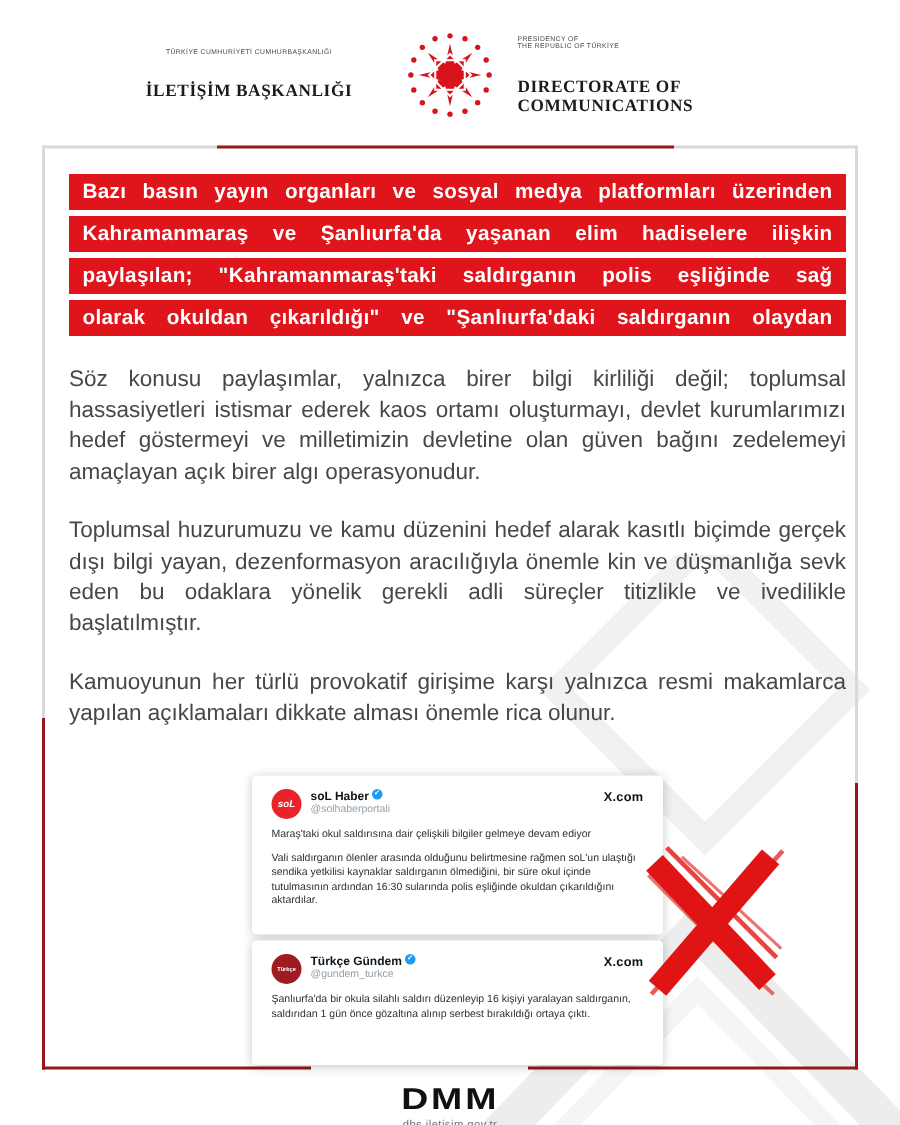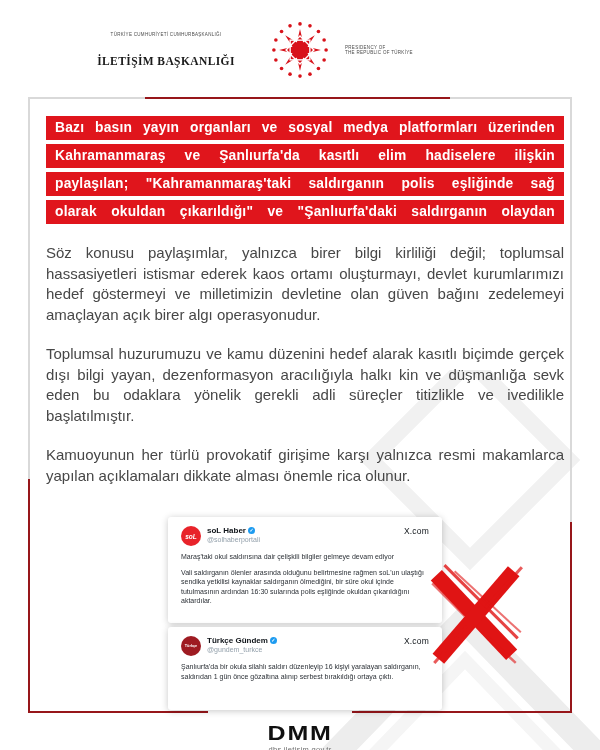--- a/index.html
+++ b/index.html
@@ -42,24 +42,24 @@
   
   .tweet{position:absolute;left:140px;width:274px;background:#fff;border-radius:3px;
     box-shadow:0 1px 7px rgba(0,0,0,.22);padding:9px 13px;box-sizing:border-box;z-index:3;}
   .tweet-1{top:420px;height:106px;}
   .tweet-2{top:530px;height:83px;}
   .tw-head{display:flex;align-items:flex-start;}
   .tw-avatar{width:20px;height:20px;border-radius:50%;color:#fff;display:flex;align-items:center;justify-content:center;font-weight:bold;flex:0 0 auto;}
   .av1{background:#e8232a;font-size:6.5px;font-style:italic;}
   .av2{background:#9e1b22;font-size:3.8px;}
   .tw-names{margin-left:6px;flex:1;}
-  .tw-name{font-size:8px;font-weight:bold;color:#0f1419;display:flex;align-items:center;gap:2px;line-height:9px;}
+  .tw-name{font-size:8px;font-weight:bold;color:#0f1419;display:flex;gap:2px;line-height:9px;}
   .tw-badge{width:7px;height:7px;background:#1d9bf0;border-radius:50%;color:#fff;font-size:5px;line-height:7px;text-align:center;flex:0 0 auto;}
   .tw-handle{font-size:7px;color:#93a0ab;margin-top:1px;}
-  .tw-source{font-size:8.5px;font-weight:normal;color:#0f1419;letter-spacing:.2px;}
+  .tw-source{font-size:8.5px;font-weight:bold;color:#0f1419;letter-spacing:.2px;}
   .tw-text{font-size:7px;line-height:9.6px;color:#2b3036;margin:6px 0 0 0;}
 
   
   .xmark{position:absolute;left:396px;top:460px;width:102px;height:112px;z-index:5;}
 
   
   .footer{position:absolute;left:0;right:0;top:723px;text-align:center;z-index:4;}
   .dmm{display:inline-block;font-size:20px;font-weight:900;letter-spacing:1.5px;color:#101010;transform:scaleX(1.25);line-height:20px;}
   .site{font-size:7.5px;color:#6e6e6e;letter-spacing:.3px;margin-top:1px;}
 </style>
@@ -105,38 +105,42 @@
         <rect x="33" y="33" width="34" height="34" fill="none" stroke="#fff" stroke-width="2.4" transform="rotate(45 50 50)"></rect>
         <circle cx="50" cy="50" r="4.5" fill="#d8131b"></circle>
       </svg>
     </div>
 
     <div class="hdr-block hdr-right">
       <div class="hdr-small">
         <span>PRESIDENCY OF</span><br>
         <span>THE REPUBLIC OF TÜRKİYE</span>
       </div>
+      <div class="hdr-main">
+        <span>DIRECTORATE OF</span><br>
+        <span>COMMUNICATIONS</span>
+      </div>
     </div>
   </header>
 
   <div class="frame">
     <div class="fl fl-top"></div>
     <div class="fl fl-left"></div>
     <div class="fl fl-right"></div>
     <div class="fl fl-bottom"></div>
 
     <section class="highlight">
       <div class="hl-line">Bazı basın yayın organları ve sosyal medya platformları üzerinden</div>
-      <div class="hl-line">Kahramanmaraş ve Şanlıurfa'da kasıtlı elim hadiselere ilişkin</div>
+      <div class="hl-line">Kahramanmaraş ve Şanlıurfa'da yaşanan elim hadiselere ilişkin</div>
       <div class="hl-line">paylaşılan; "Kahramanmaraş'taki saldırganın polis eşliğinde sağ</div>
       <div class="hl-line">olarak okuldan çıkarıldığı" ve "Şanlıurfa'daki saldırganın olaydan</div>
     </section>
 
     <p class="para">Söz konusu paylaşımlar, yalnızca birer bilgi kirliliği değil; toplumsal hassasiyetleri istismar ederek kaos ortamı oluşturmayı, devlet kurumlarımızı hedef göstermeyi ve milletimizin devletine olan güven bağını zedelemeyi amaçlayan açık birer algı operasyonudur.</p>
-    <p class="para">Toplumsal huzurumuzu ve kamu düzenini hedef alarak kasıtlı biçimde gerçek dışı bilgi yayan, dezenformasyon aracılığıyla halkı kin ve düşmanlığa sevk eden bu odaklara yönelik gerekli adli süreçler titizlikle ve ivedilikle başlatılmıştır.</p>
+    <p class="para">Toplumsal huzurumuzu ve kamu düzenini hedef alarak kasıtlı biçimde gerçek dışı bilgi yayan, dezenformasyon aracılığıyla önemle kin ve düşmanlığa sevk eden bu odaklara yönelik gerekli adli süreçler titizlikle ve ivedilikle başlatılmıştır.</p>
     <p class="para">Kamuoyunun her türlü provokatif girişime karşı yalnızca resmi makamlarca yapılan açıklamaları dikkate alması önemle rica olunur.</p>
 
     <div class="tweet tweet-1">
       <div class="tw-head">
         <div class="tw-avatar av1">soL</div>
         <div class="tw-names">
           <div class="tw-name">
             <span>soL Haber</span>
             <span class="tw-badge">✓</span>
           </div>

